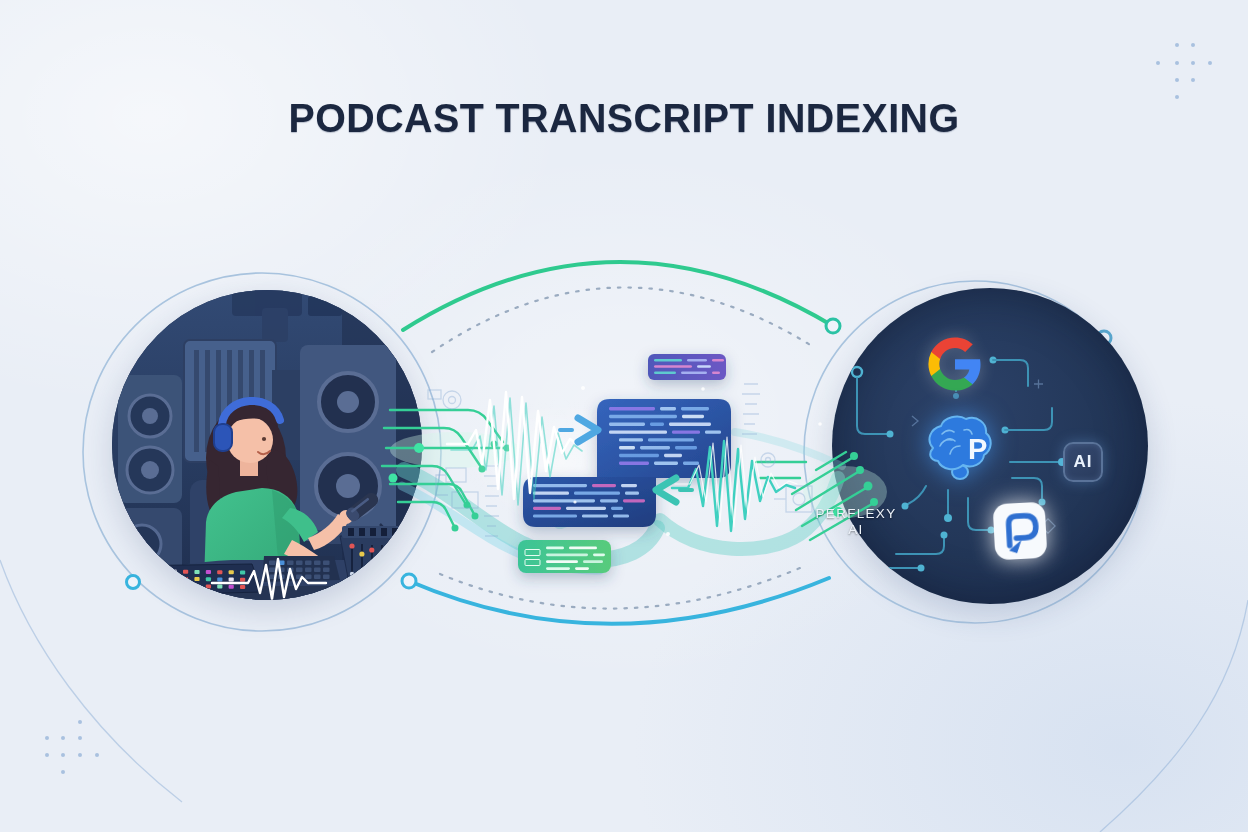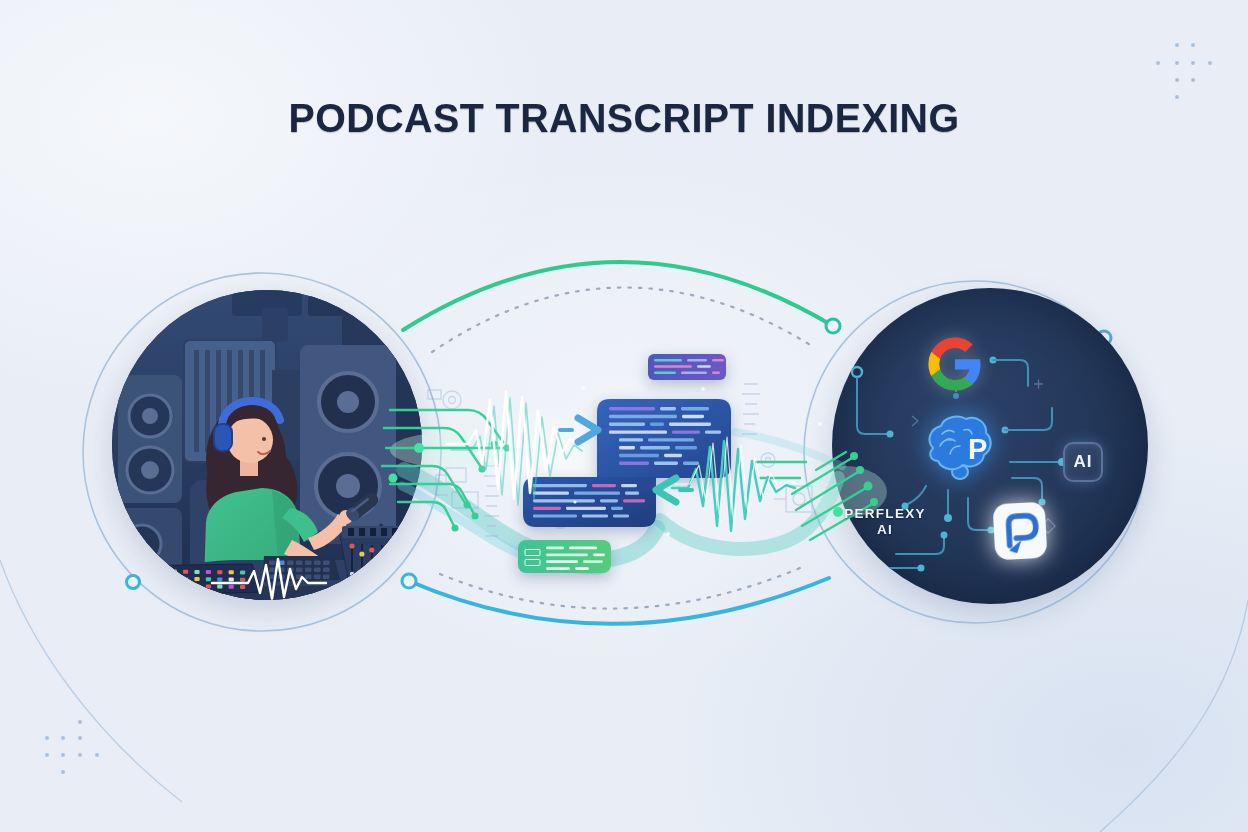--- a/index.html
+++ b/index.html
@@ -63,22 +63,22 @@
              border:2px solid #5a7399; border-radius:10px;
              background:linear-gradient(145deg,#35496f,#293b5d);
              box-shadow:0 0 14px rgba(130,190,255,.3), inset 0 0 6px rgba(160,200,255,.18);
              display:flex; align-items:center; justify-content:center;
              color:#eaf2fc; font-weight:bold; font-size:17px; letter-spacing:1px; }
   .p-logo { position:absolute; left:994px; top:503px; width:52px; height:56px;
             transform:rotate(-3deg);
             filter:drop-shadow(0 0 11px rgba(255,255,255,.8)); }
   .p-logo .sq { position:absolute; inset:0; background:#f7fafd; border-radius:14px; }
   .p-logo svg { position:absolute; inset:0; width:100%; height:100%; }
-  .brand { position:absolute; left:818px; top:506px; width:134px; text-align:center;
-           color:#eef3fa; font-weight:bold; font-size:13.5px; letter-spacing:1.3px;
+  .brand { position:absolute; left:789px; top:506px; width:134px; text-align:center;
+           color:#eef3fa; font-weight:normal; font-size:13.5px; letter-spacing:1.3px;
            line-height:1.15; text-shadow:0 1px 2px rgba(0,0,0,.45); }
 </style>
 </head>
 <body>
 
 <div class="canvas">
   <div class="bgsoft"></div>
 
   <svg class="layer" viewBox="0 0 1248 832">
     <path class="sketch" style="opacity:.45" d="M1100 832 C1180 762 1232 692 1248 600"></path>

